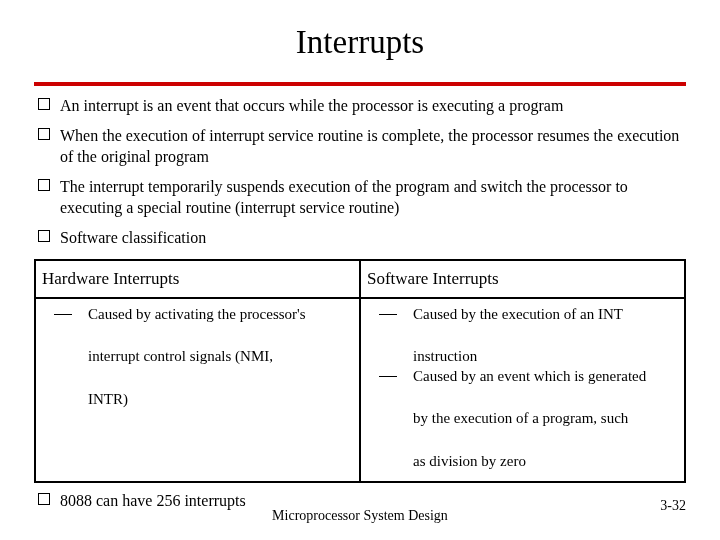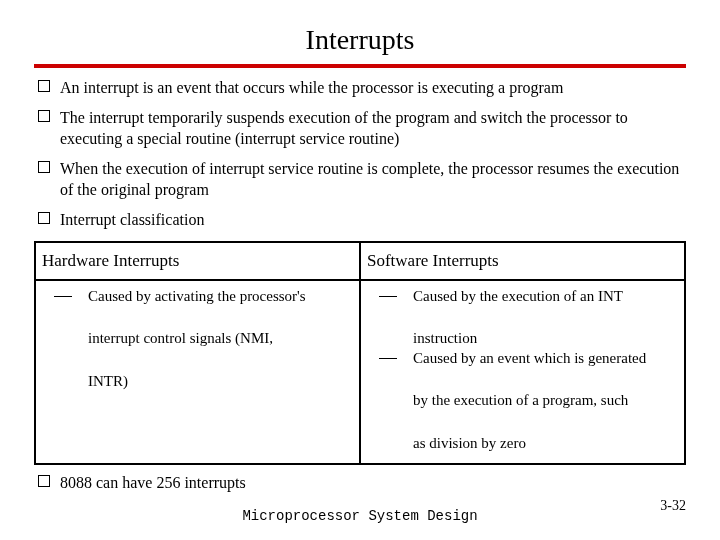--- a/index.html
+++ b/index.html
@@ -13,23 +13,23 @@
   }
   .slide {
     box-sizing: border-box;
     width: 720px;
     height: 540px;
     padding: 10px 34px 10px 34px;
     position: relative;
   }
   .title {
     text-align: center;
-    font-size: 28px;
+    font-size: 33px;
     margin-top: 14px;
-    margin-bottom: 8px;
+    margin-bottom: 21px;
   }
   .rule {
     height: 4px;
     background: #c00;
     margin: 0 0 10px 0;
   }
   .bullets {
     margin: 4px;
     padding: 0;
     list-style: none;
@@ -92,21 +92,20 @@
   }
   .footer {
     position: absolute;
     bottom: 16px;
     left: 0;
     width: 720px;
     font-size: 14px;
   }
   .footer-center {
     text-align: center;
-    font-family: Liberation Mono, monospace;
   }
   .footer-right {
     position: absolute;
     right: 34px;
     bottom: 10px;
   }
 </style>
 </head>
 <body>
 
@@ -115,29 +114,29 @@
   <div class="title">Interrupts</div>
   <div class="rule"></div>
 
   <ul class="bullets">
     <li>
       <span class="sq"></span>
       <span>An interrupt is an event that occurs while the processor is executing a program</span>
     </li>
     <li>
       <span class="sq"></span>
+      <span>When the execution of interrupt service  routine is complete, the processor resumes the execution of the original program</span>
+    </li>
+    <li>
+      <span class="sq"></span>
       <span>The interrupt temporarily suspends execution of the program and switch the processor to executing a special routine (interrupt service routine)</span>
     </li>
     <li>
       <span class="sq"></span>
-      <span>When the execution of interrupt service  routine is complete, the processor resumes the execution of the original program</span>
-    </li>
-    <li>
-      <span class="sq"></span>
-      <span>Interrupt classification</span>
+      <span>Software classification</span>
     </li>
   </ul>
 
   <table class="tbl">
     <tbody>
         <tr>
       <th>Hardware Interrupts</th>
       <th>Software Interrupts</th>
     </tr>
     <tr>

